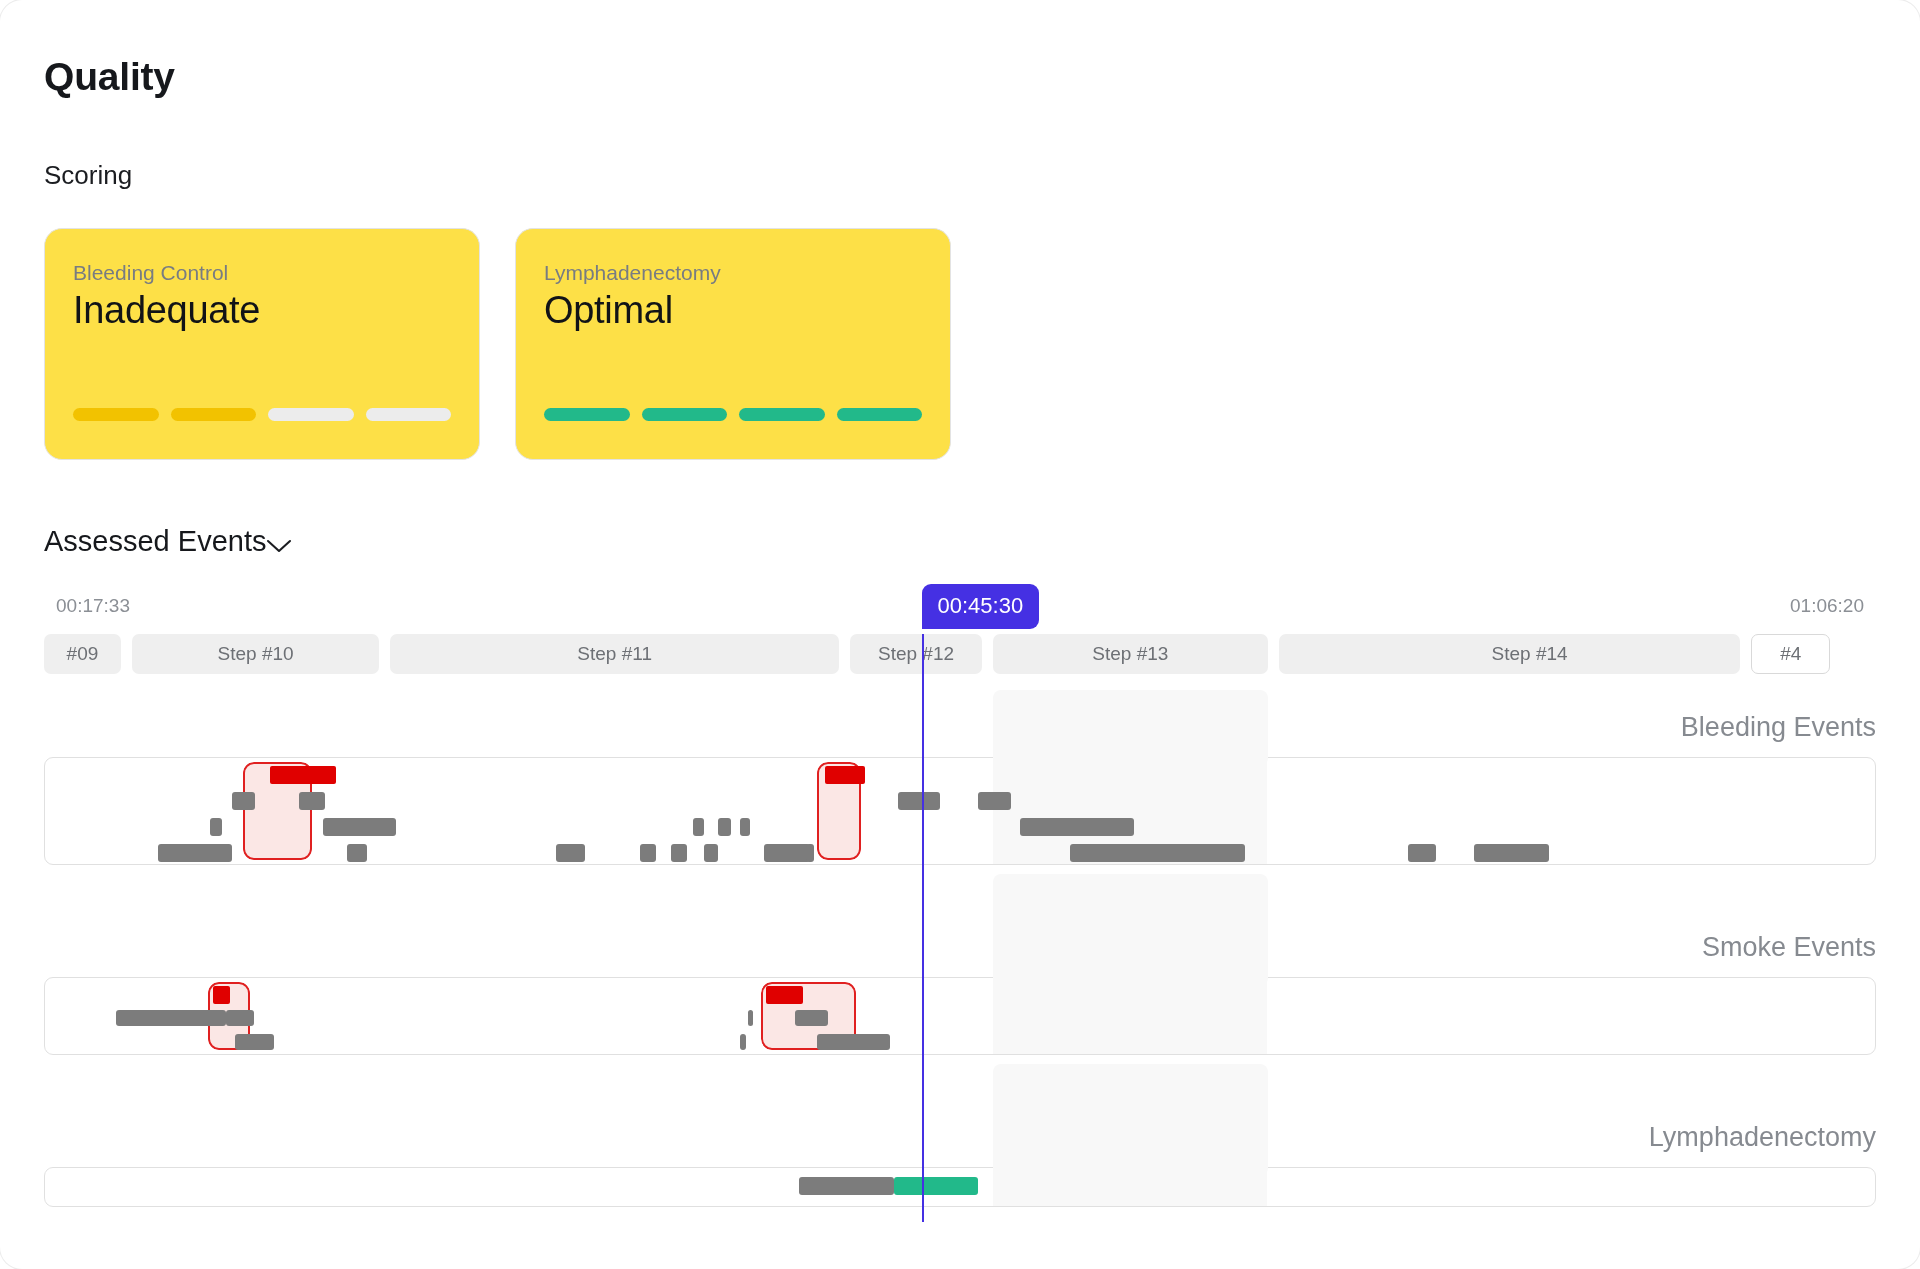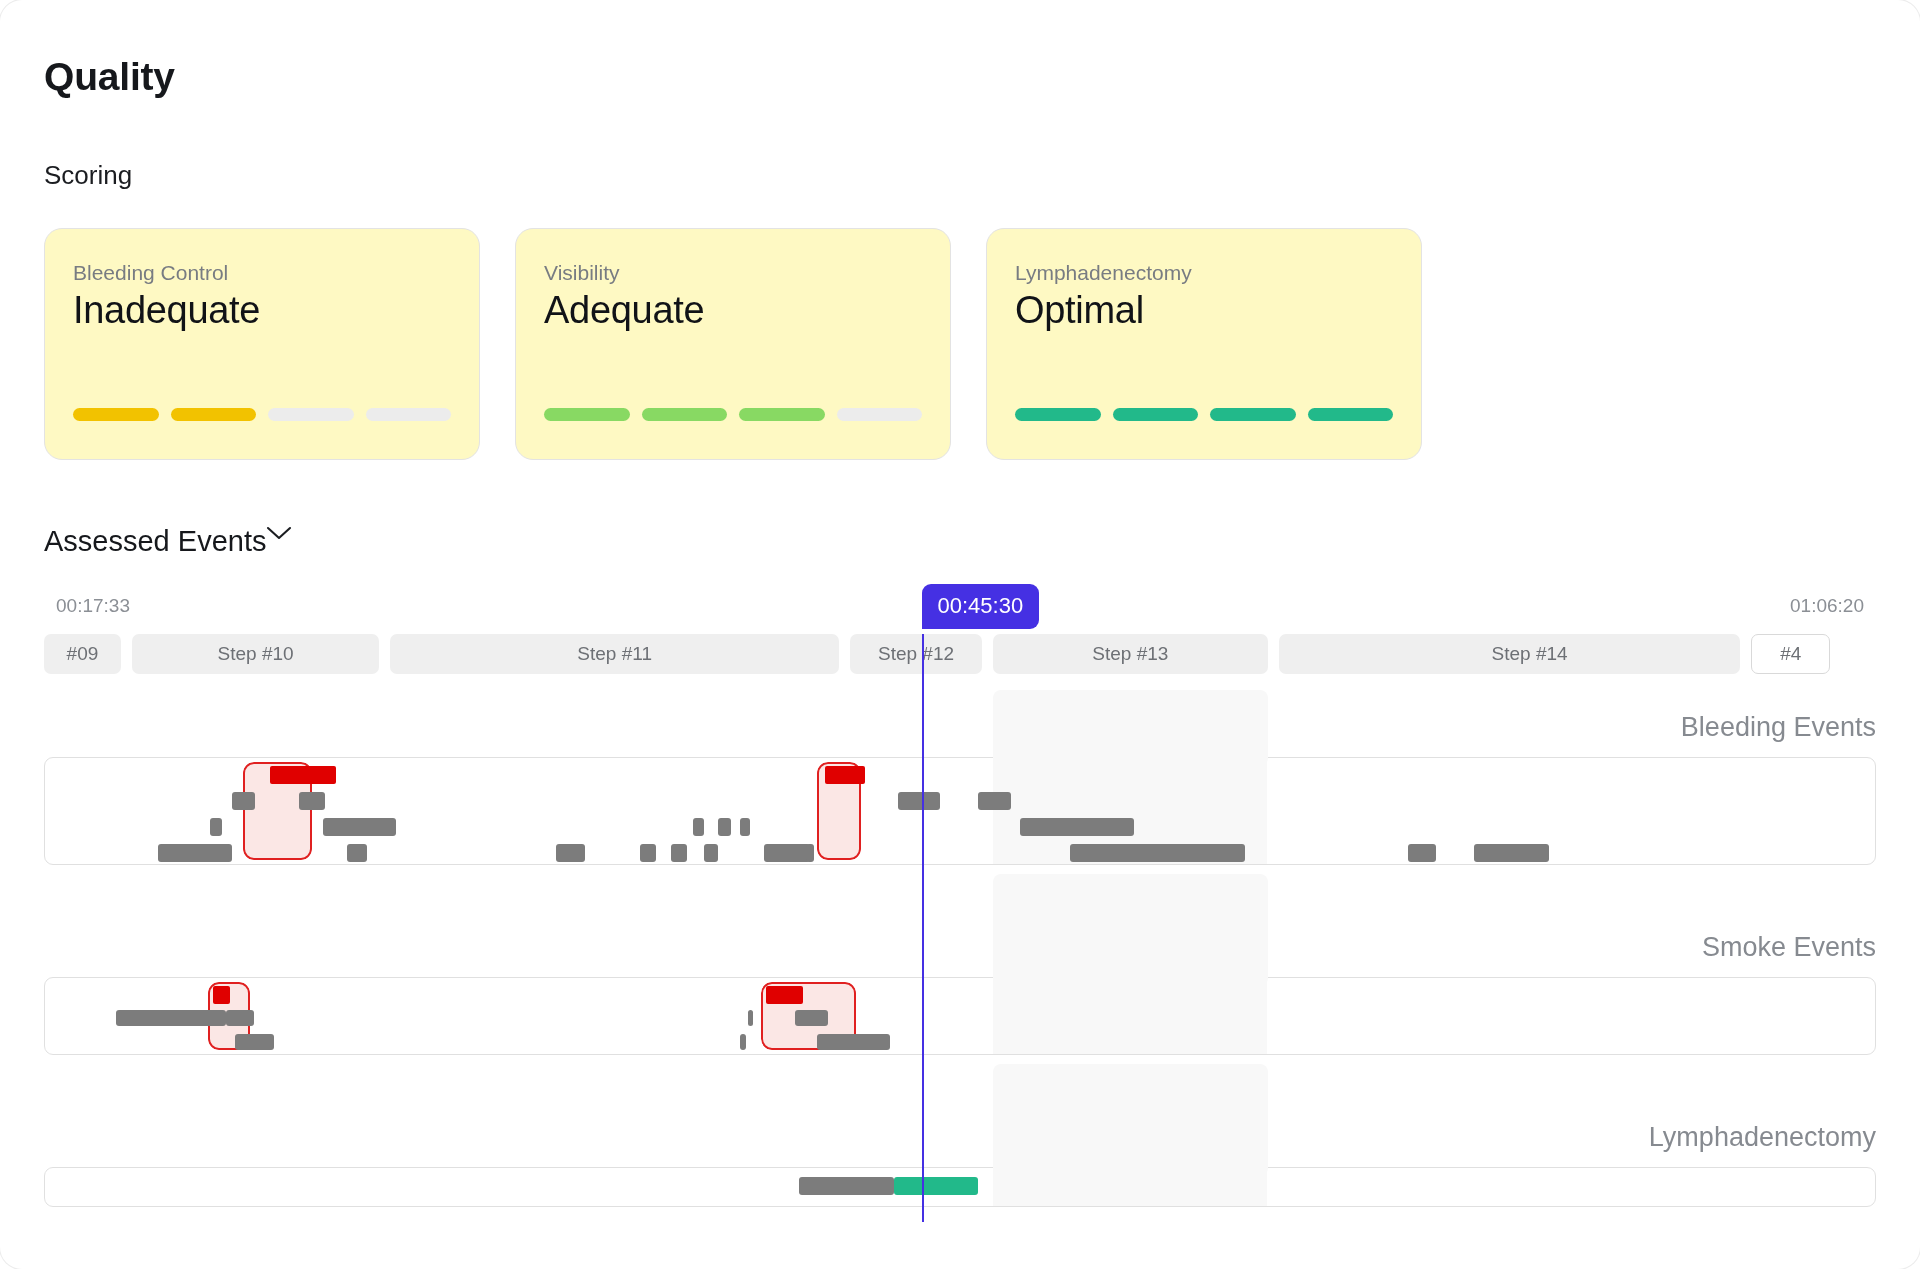--- a/index.html
+++ b/index.html
@@ -22,31 +22,31 @@
   }
   .h-sub{
     position:absolute;left:44px;top:160px;
     font-size:26px;font-weight:400;color:#1b1d21;
   }
 
   
   .cards{position:absolute;left:44px;top:228px;display:flex;gap:35px;}
   .card{
     width:436px;height:232px;box-sizing:border-box;
-    border:1px solid #e3e3e3;border-radius:18px;background:#fef9c3;
+    border:1px solid #e3e3e3;border-radius:18px;background:#fde047;
     padding:32px 28px 0 28px;position:relative;
   }
   .card-label{font-size:21px;color:#787c82;font-weight:400;margin:0;}
   .card-value{font-size:38px;color:#111317;font-weight:400;margin-top:4px;letter-spacing:-0.3px;}
   .card-bars{position:absolute;left:28px;right:28px;bottom:38px;display:flex;gap:12px;}
   .seg{flex:1;height:13px;border-radius:7px;background:#ececec;}
 
   
   .ae-head{
-    position:absolute;left:44px;top:525px;display:flex;align-items:flex-start;
+    position:absolute;left:44px;top:525px;display:flex;align-items:flex-end;
   }
   .ae-title{font-size:29px;color:#16181c;font-weight:400;}
   .chev{display:block;}
 
   
   .tl{position:absolute;left:44px;top:595px;width:1832px;}
   .tl-times{position:relative;height:30px;}
   .t-left{position:absolute;left:12px;top:0;font-size:19px;color:#8b8f95;}
   .t-right{position:absolute;right:12px;top:0;font-size:19px;color:#8b8f95;}
 
@@ -108,30 +108,20 @@
   <div class="h-sub">Scoring</div>
 
   <div class="cards" id="cards">
       <div class="card">
         <div class="card-label">Bleeding Control</div>
         <div class="card-value">Inadequate</div>
         <div class="card-bars">
           <div class="seg" style="background: rgb(242, 194, 0);"></div>
           <div class="seg" style="background: rgb(242, 194, 0);"></div>
           <div class="seg" style="background: rgb(236, 236, 236);"></div>
-          <div class="seg" style="background: rgb(236, 236, 236);"></div>
-        </div>
-      </div>
-      <div class="card">
-        <div class="card-label">Visibility</div>
-        <div class="card-value">Adequate</div>
-        <div class="card-bars">
-          <div class="seg" style="background: rgb(136, 217, 99);"></div>
-          <div class="seg" style="background: rgb(136, 217, 99);"></div>
-          <div class="seg" style="background: rgb(136, 217, 99);"></div>
           <div class="seg" style="background: rgb(236, 236, 236);"></div>
         </div>
       </div>
       <div class="card">
         <div class="card-label">Lymphadenectomy</div>
         <div class="card-value">Optimal</div>
         <div class="card-bars">
           <div class="seg" style="background: rgb(34, 185, 138);"></div>
           <div class="seg" style="background: rgb(34, 185, 138);"></div>
           <div class="seg" style="background: rgb(34, 185, 138);"></div>

